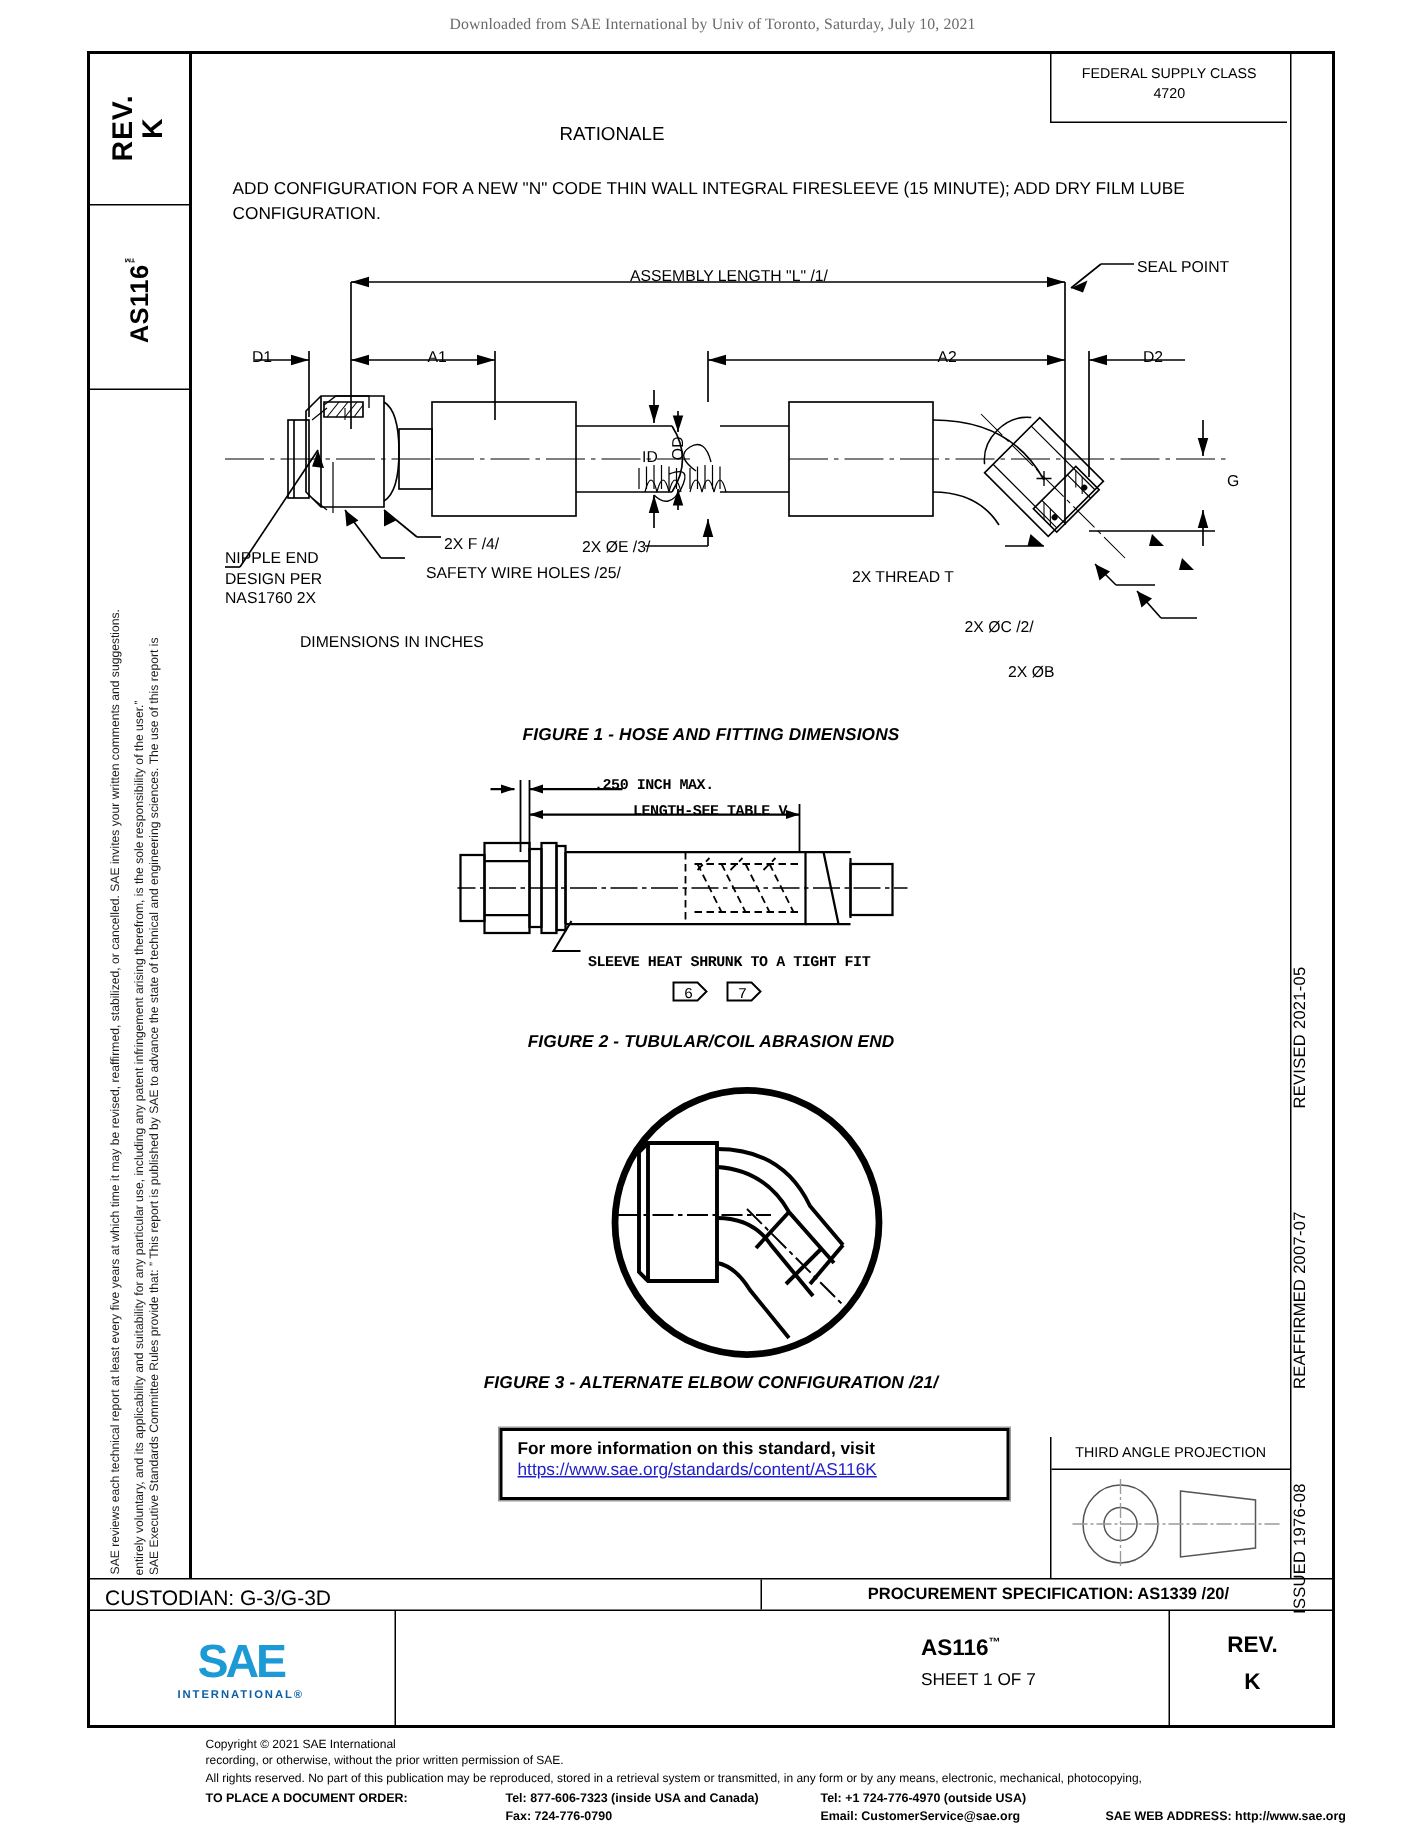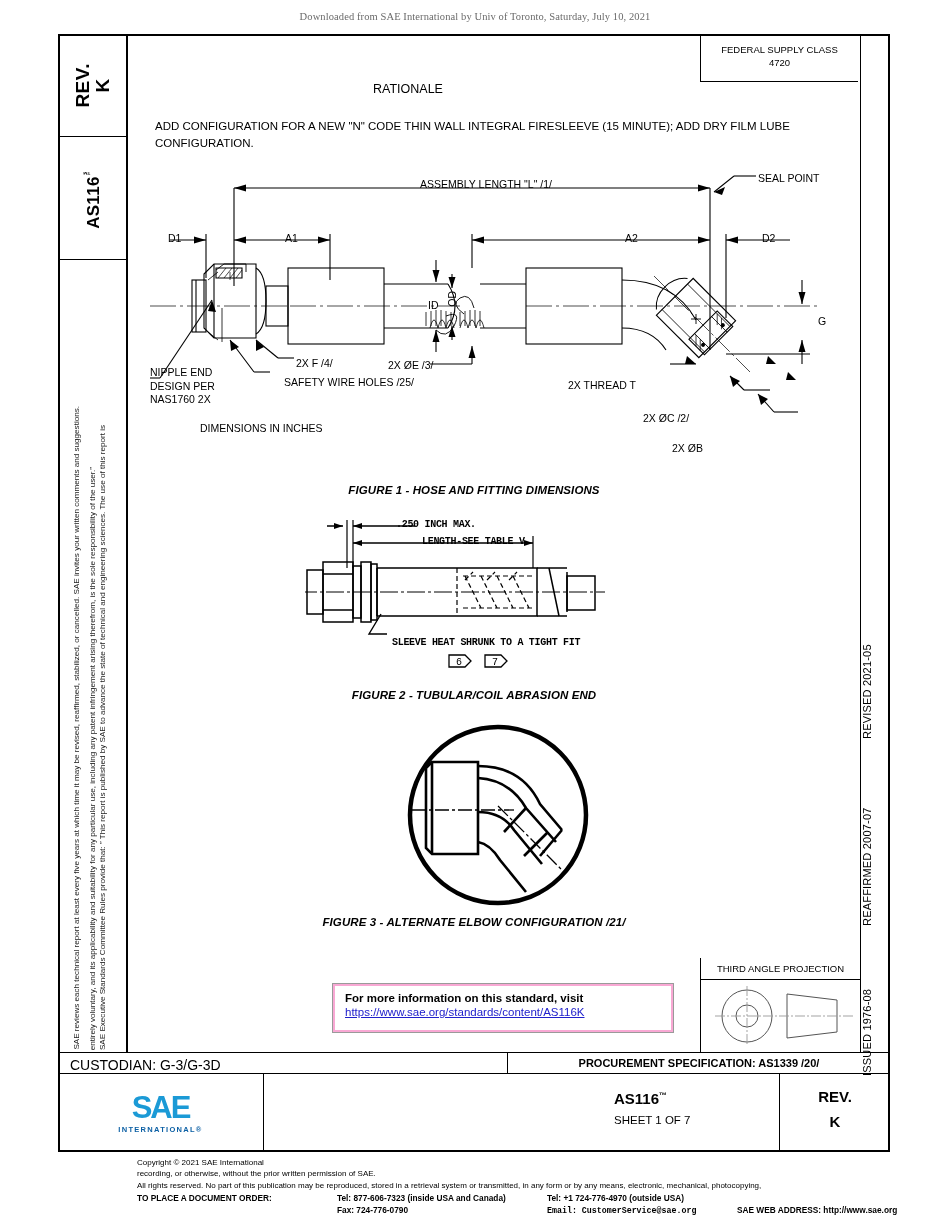--- a/index.html
+++ b/index.html
@@ -126,22 +126,22 @@
   #fig1-cap { top: 484px; }
   #fig2-cap { top: 689px; }
   #fig3-cap { top: 916px; }
 
   
   .dl { font-size: 10.5px; white-space: nowrap; }
   .dlm { font-family: "Liberation Mono", monospace; font-size: 10px; letter-spacing: -.3px;}
 
   
   #info-box {
-    left: 333px; top: 984px; width: 340px; height: 48px;
-    border: 2px solid #f9a8d4; background: #fff;
+    left: 333px; top: 952px; width: 340px; height: 48px;
+    border: 2px solid #000000; background: #fff;
     box-sizing: border-box;
     padding: 6px 0 0 10px;
     box-shadow: 0 0 0 1px #9a9a9a;
   }
   #info-line1 { font-size: 11.5px; font-weight: bold; }
   #info-link {
     font-size: 11.5px; color: #2020cc; text-decoration: underline;
     display: block; margin-top: 2px;
   }
 
@@ -223,21 +223,21 @@
   }
 
   
   #footer { left: 137px; top: 1157px; width: 810px; font-size: 8px; line-height: 1.42; }
   #foot-order { margin-top: 2px; position: relative; height: 26px; }
   .fo { position: absolute; white-space: nowrap; }
   #fo-label { left: 0; top: 0; font-weight: bold; font-size: 8.3px; }
   #fo-tel1  { left: 200px; top: 0; font-weight: bold; font-size: 8.3px; }
   #fo-fax   { left: 200px; top: 12px; font-weight: bold; font-size: 8.3px; }
   #fo-tel2  { left: 410px; top: 0; font-weight: bold; font-size: 8.3px; }
-  #fo-email { left: 410px; top: 12px; font-weight: bold; font-size: 8.3px; font-family: Liberation Mono, monospace; }
+  #fo-email { left: 410px; top: 12px; font-weight: bold; font-size: 8.3px; }
   #fo-web   { left: 600px; top: 12px; font-weight: bold; font-size: 8.3px; }
 
   svg { display: block; }
 </style>
 </head>
 <body>
 
 <div class="abs" id="download-banner">Downloaded from SAE International by Univ of Toronto, Saturday, July 10, 2021</div>
 
 <div class="abs" id="frame"></div>

